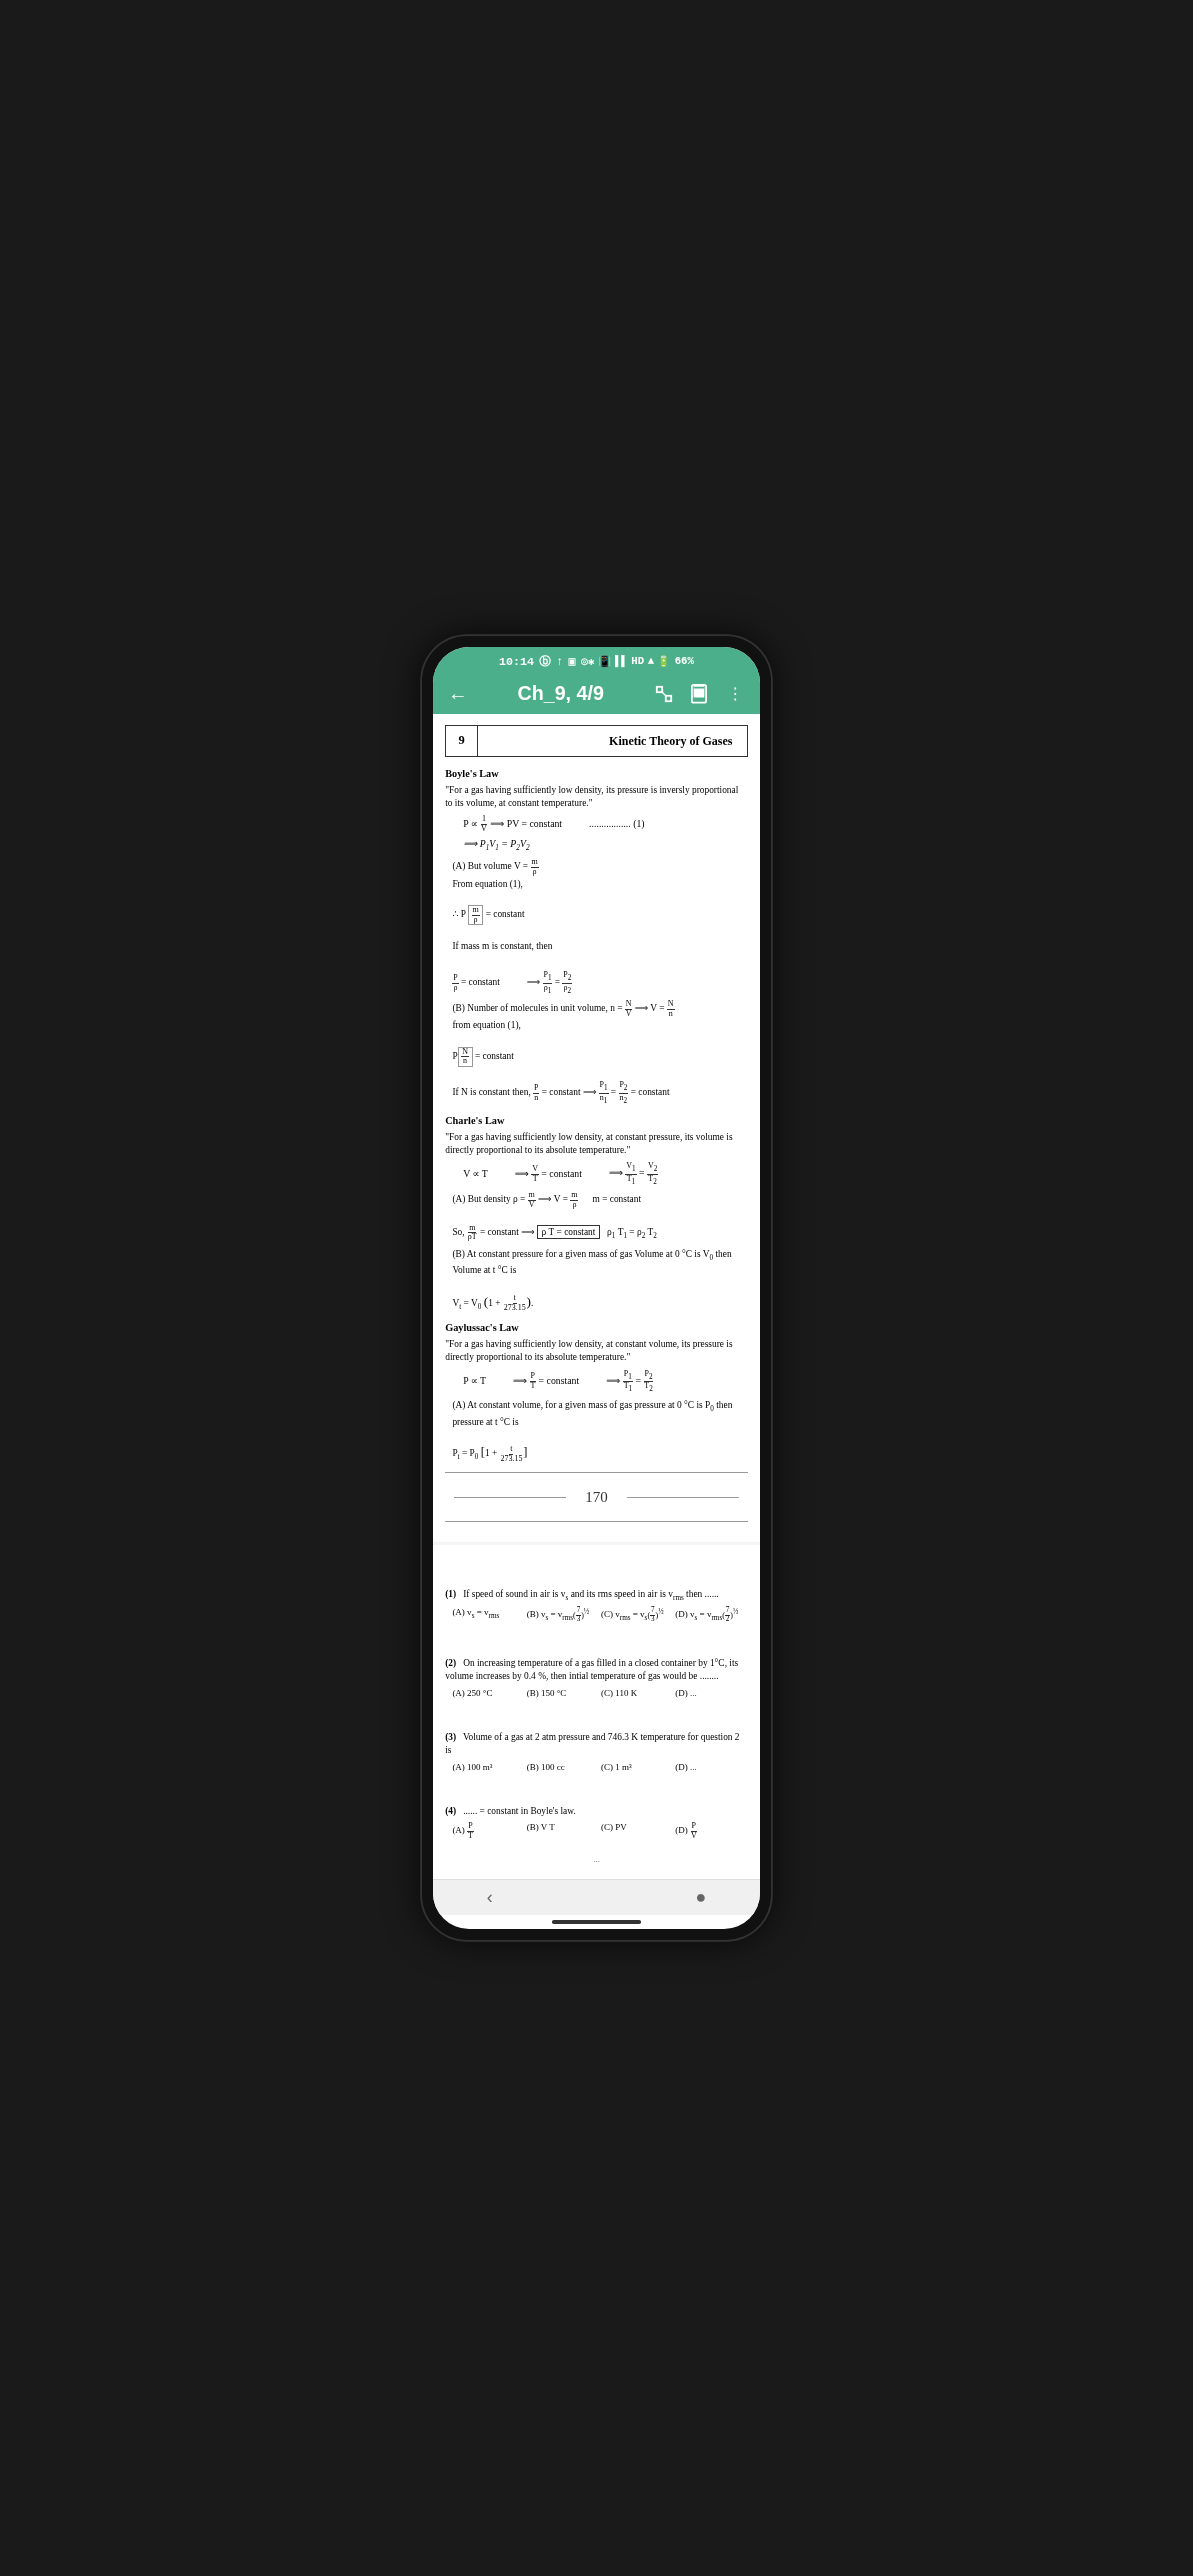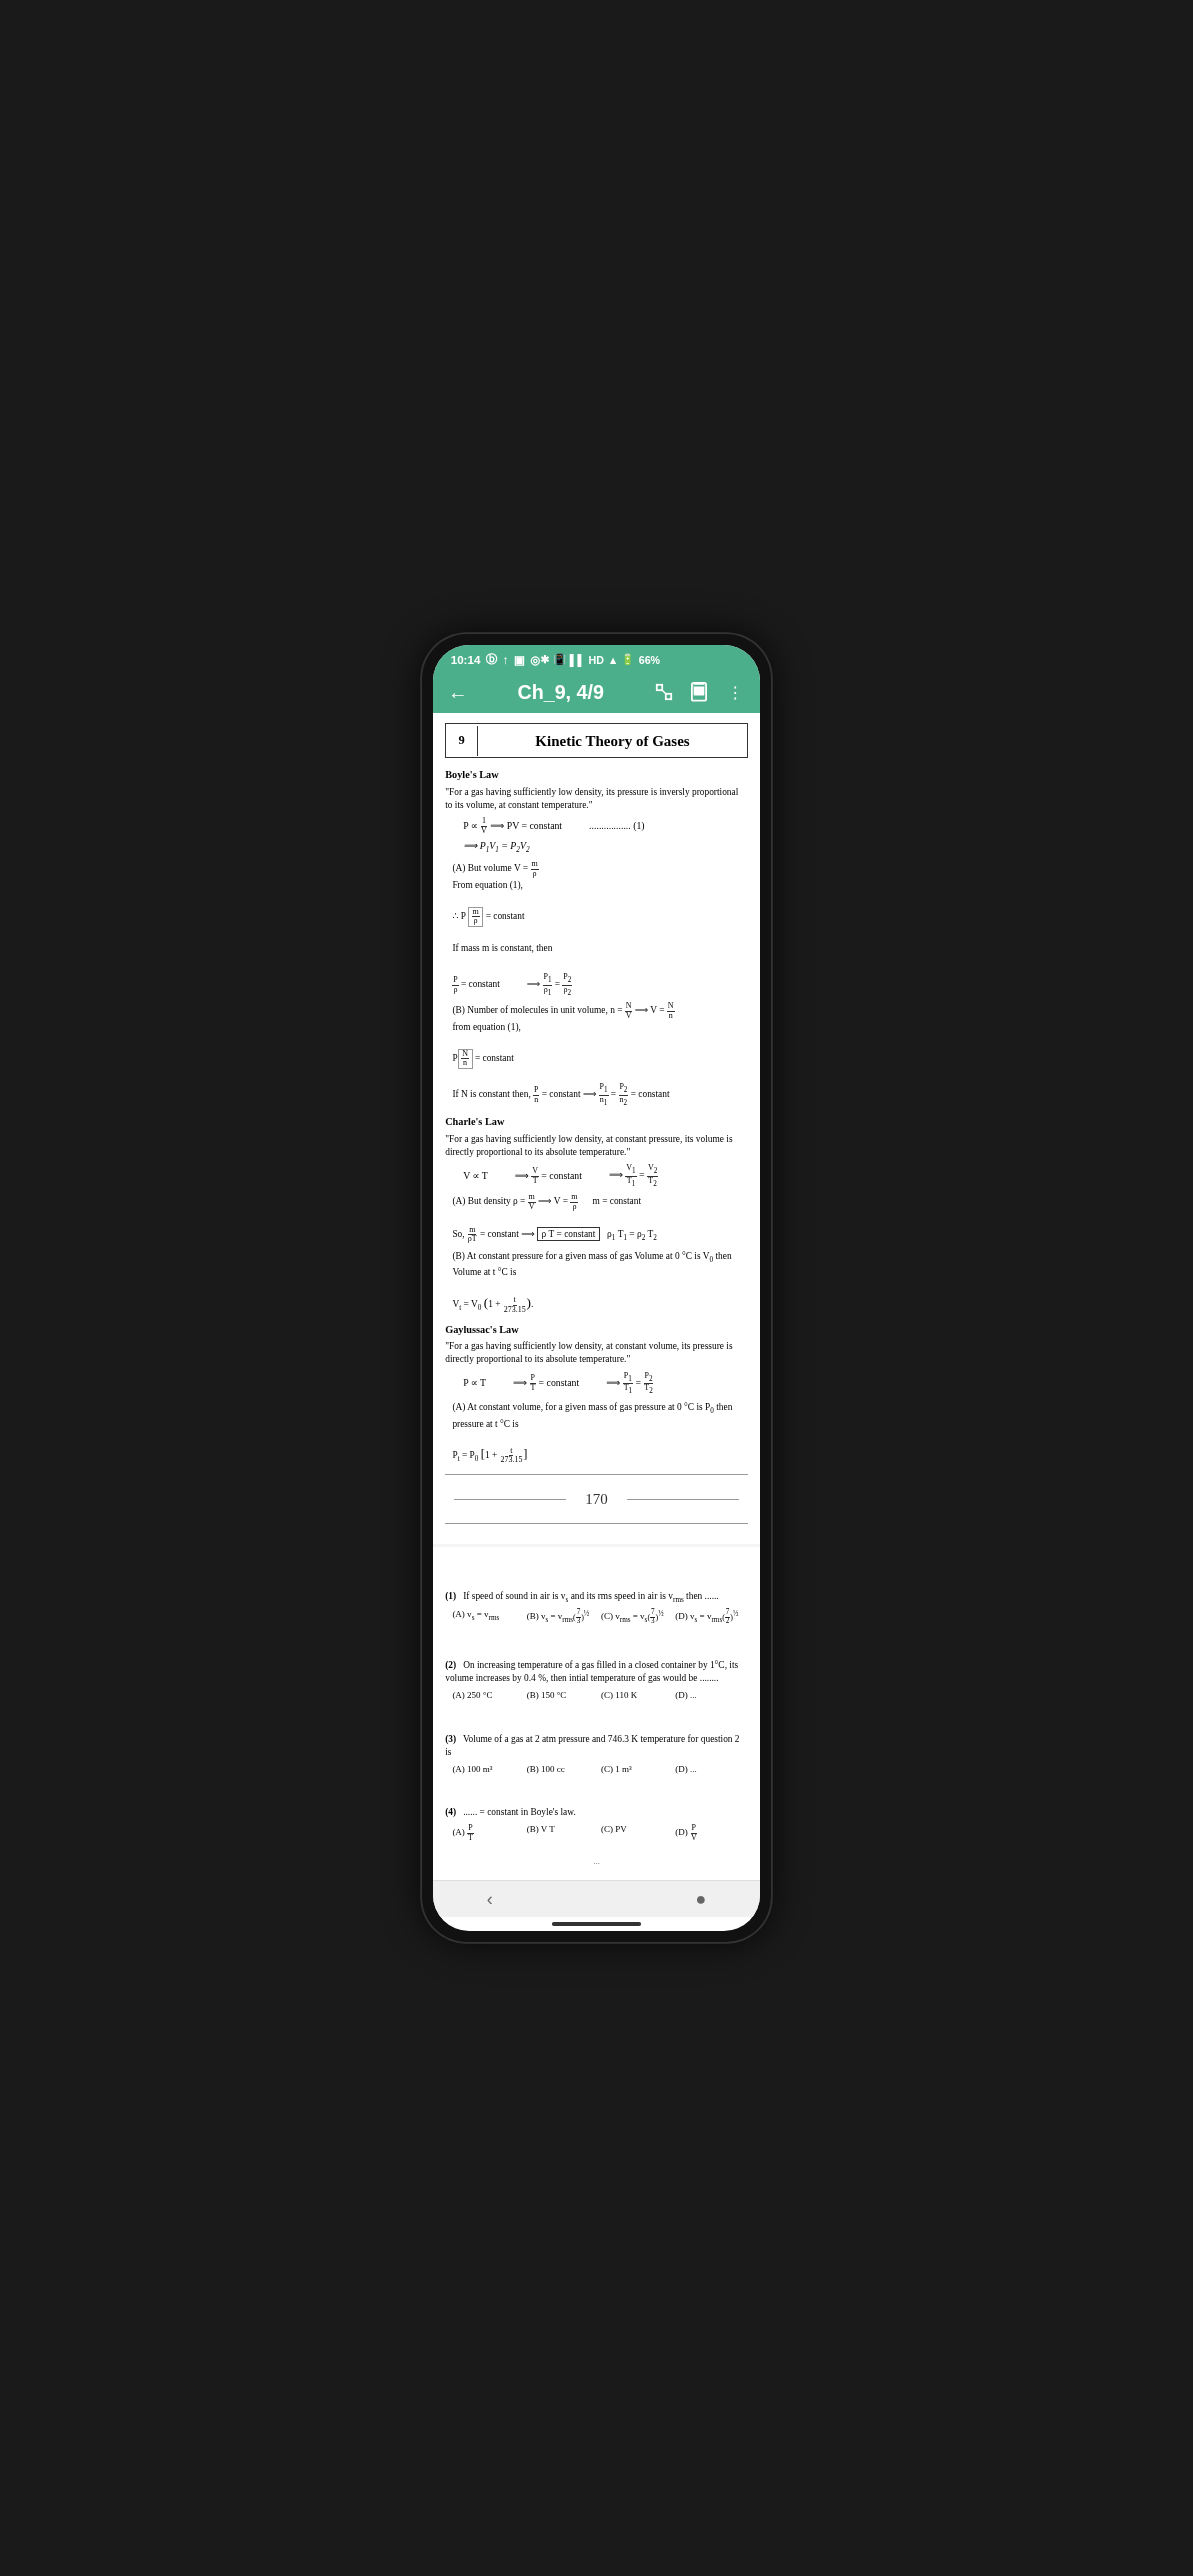--- a/index.html
+++ b/index.html
@@ -32,24 +32,25 @@
       display: flex;
       flex-direction: column;
     }
 
     
     .status-bar {
       background: #4CAF8C;
       color: white;
       padding: 7.2px 18px 4.5px;
       display: flex;
-      justify-content: flex-start;
+      justify-content: center;
       align-items: center;
       font-size: 11.6px;
       font-weight: 600;
+      font-family: Liberation Mono, monospace;
     }
 
     .status-left { display: flex; align-items: center; gap: 5.4px; }
     .status-right { display: flex; align-items: center; gap: 3.6px; font-size: 10.7px; }
 
     
     .nav-bar {
       background: #4CAF8C;
       color: white;
       padding: 9px 14.3px;
@@ -109,22 +110,22 @@
       padding: 5.4px 9px;
       font-weight: bold;
       font-size: 12.5px;
       min-width: 32px;
       text-align: center;
     }
 
     .chapter-title {
       padding: 5.4px 14.3px;
       font-weight: bold;
-      font-size: 15px;
-      text-align: center;
+      font-size: 12px;
+      text-align: right;
       flex: 1;
     }
 
     
     .section-heading {
       font-weight: bold;
       font-size: 10.3px;
       margin: 7.2px 0 2.7px 0;
     }
 

